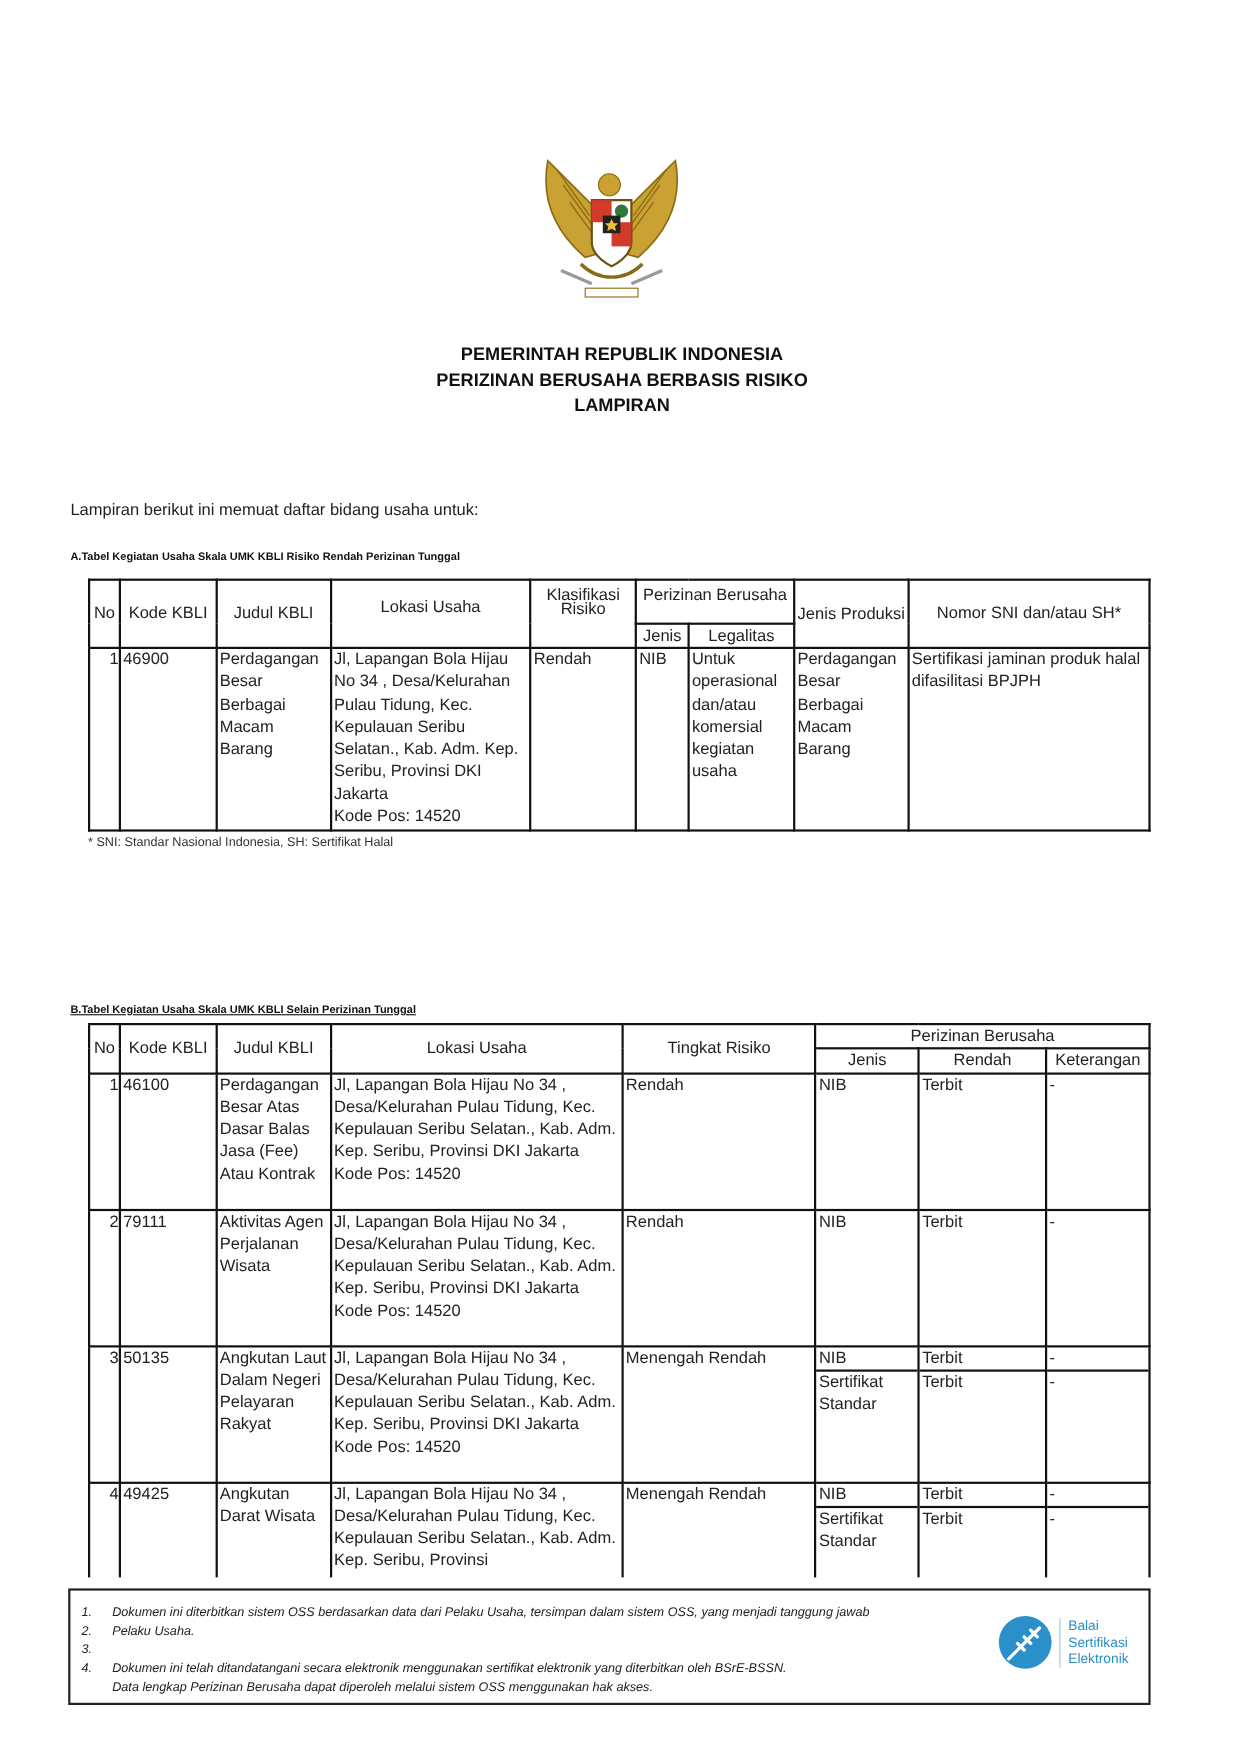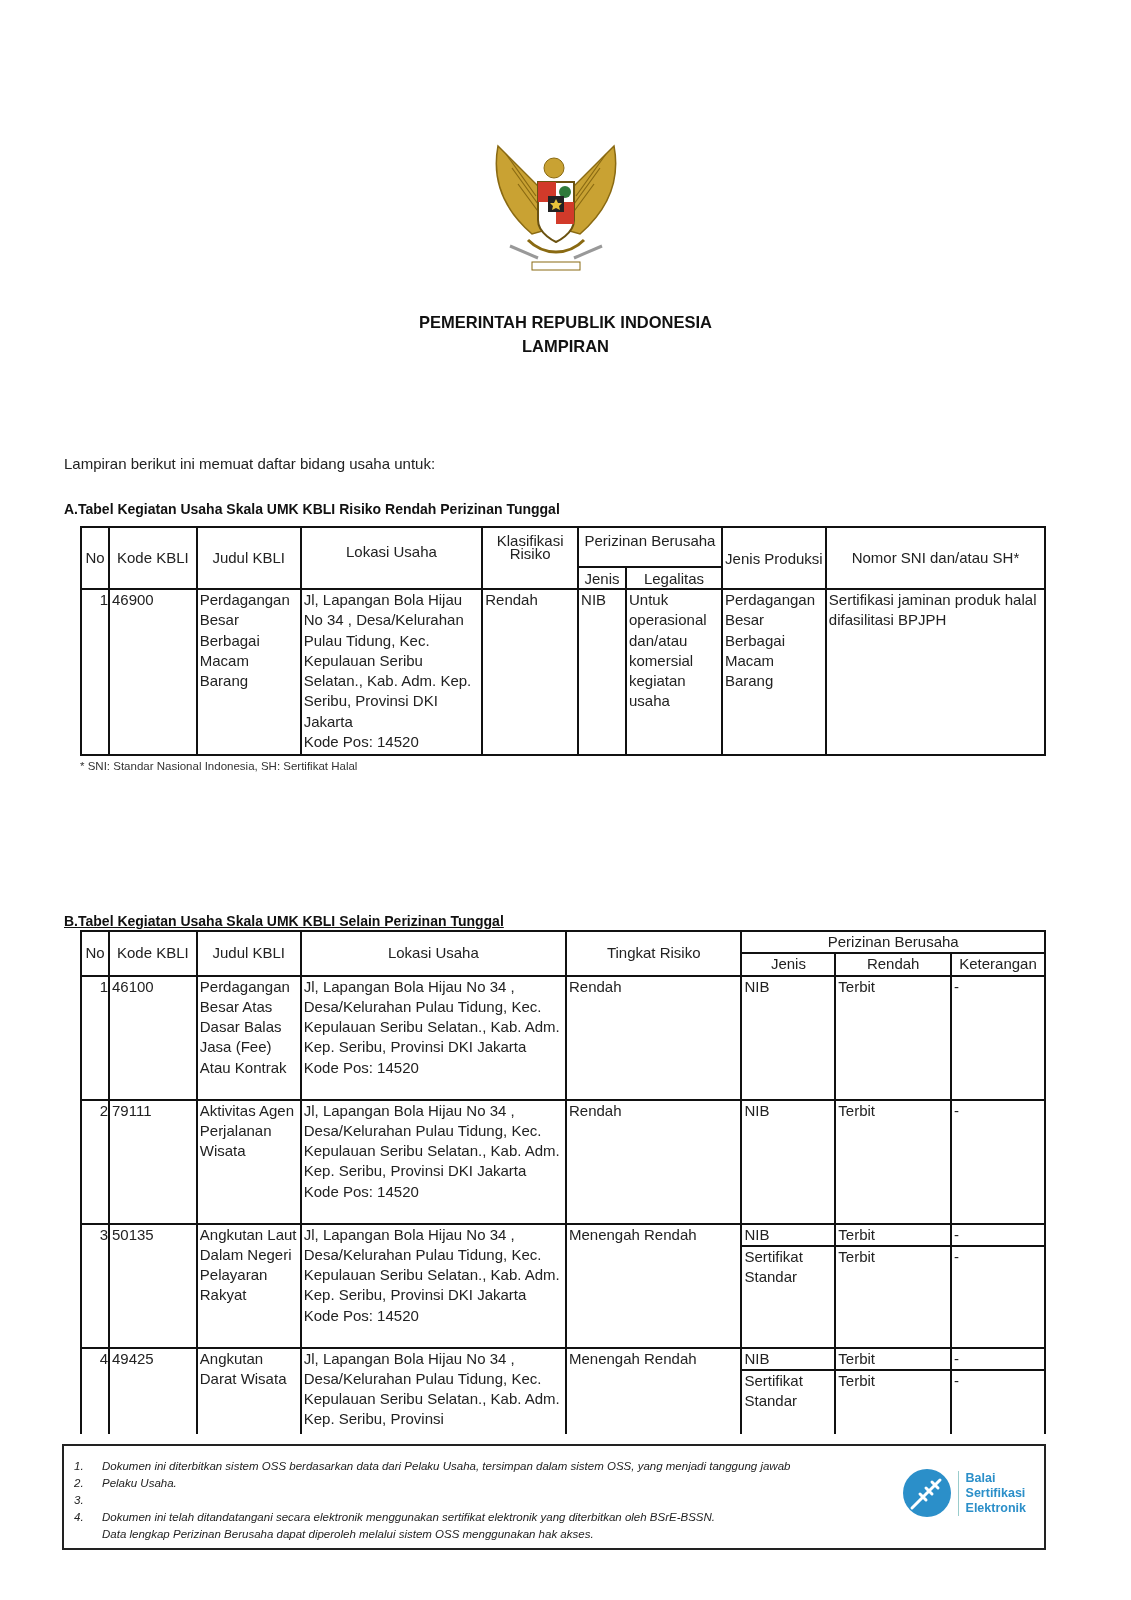--- a/index.html
+++ b/index.html
@@ -3,36 +3,36 @@
 <meta charset="utf-8">
 <style>
   html, body { margin: 0; padding: 0; background: #ffffff; }
   body { width: 1131px; height: 1600px; position: relative; overflow: hidden;
          font-family: "Liberation Sans", sans-serif; color: #111; }
   .abs { position: absolute; }
   .emblem { left: 488px; top: 138px; width: 136px; height: 142px; }
   .header { left: 0; top: 311px; width: 1131px; text-align: center; font-weight: bold;
             font-size: 16.5px; line-height: 23.5px; color: #111; }
   .intro { left: 64px; top: 455px; font-size: 15px; color: #222; }
-  .sec-title { left: 64px; font-size: 14px; font-weight: bold; color: #111; }
+  .sec-title { left: 64px; font-size: 10px; font-weight: bold; color: #111; }
   .sec-a { top: 501px; }
   .sec-b { top: 913px; }
   table.doc { position: absolute; border-collapse: collapse; font-size: 15px; line-height: 20.3px; color: #222; }
   table.doc td, table.doc th { border: 2px solid #111; padding: 0 2px; vertical-align: top; font-weight: normal; }
   table.doc th { vertical-align: middle; text-align: center; }
   .tA { left: 80px; top: 526px; width: 966px; }
   .tB { left: 80px; top: 930px; width: 966px; }
   .tight { line-height: 13px; font-size: 15px; }
   .note { left: 80px; top: 760px; font-size: 11.5px; color: #333; }
   .footer { left: 62px; top: 1444px; width: 984px; height: 106px; border: 2px solid #222; box-sizing: border-box; }
   .footer ol { margin: 0; padding: 0; list-style: none; position: absolute; left: 10px; top: 12px; }
   .footer li { font-size: 11.5px; font-style: italic; color: #222; line-height: 17px; display: flex; }
   .footer li .n { width: 28px; display: inline-block; }
   .bsre { right: 18px; top: 22px; display: flex; align-items: center; }
-  .bsre-text { font-size: 12.5px; font-weight: bold; color: #2b8fc9; line-height: 15px; border-left: 1px solid #9cc; padding-left: 7px; margin-left: 6px; }
+  .bsre-text { font-size: 12.5px; font-weight: normal; color: #2b8fc9; line-height: 15px; border-left: 1px solid #9cc; padding-left: 7px; margin-left: 6px; }
   .cell-split { padding: 0 !important; }
   .sub { border-bottom: 2px solid #111; padding: 0 2px; }
 </style>
 </head>
 <body>
 
 <div class="abs emblem">
   <svg width="136" height="142" viewBox="0 0 136 142">
     <path d="M10 8 C4 40 14 70 44 96 L58 92 L50 48 Z" fill="#c9a233" stroke="#8a6a12" stroke-width="1.5"></path>
     <path d="M126 8 C132 40 122 70 92 96 L78 92 L86 48 Z" fill="#c9a233" stroke="#8a6a12" stroke-width="1.5"></path>
@@ -46,20 +46,21 @@
     <rect x="60" y="58" width="16" height="16" fill="#222"></rect>
     <path d="M68 61 l2 4 4 0 -3 3 1 4 -4 -2 -4 2 1 -4 -3 -3 4 0z" fill="#e8c23a"></path>
     <path d="M40 102 C56 118 80 118 96 102" stroke="#8a6a12" stroke-width="3" fill="none"></path>
     <path d="M22 108 L50 120 M114 108 L86 120" stroke="#999" stroke-width="3"></path>
     <rect x="44" y="124" width="48" height="8" fill="#fff" stroke="#8a6a12"></rect>
   </svg>
 </div>
 
 <div class="abs header">
   <div>PEMERINTAH REPUBLIK INDONESIA</div>
+  <div>PERIZINAN BERUSAHA BERBASIS RISIKO</div>
   <div>LAMPIRAN</div>
 </div>
 
 <div class="abs intro">Lampiran berikut ini memuat daftar bidang usaha untuk:</div>
 
 <div class="abs sec-title sec-a">A.Tabel Kegiatan Usaha Skala UMK KBLI Risiko Rendah Perizinan Tunggal</div>
 <table class="doc tA">
   <colgroup>
     <col style="width:28px">
       <col style="width:88px">

